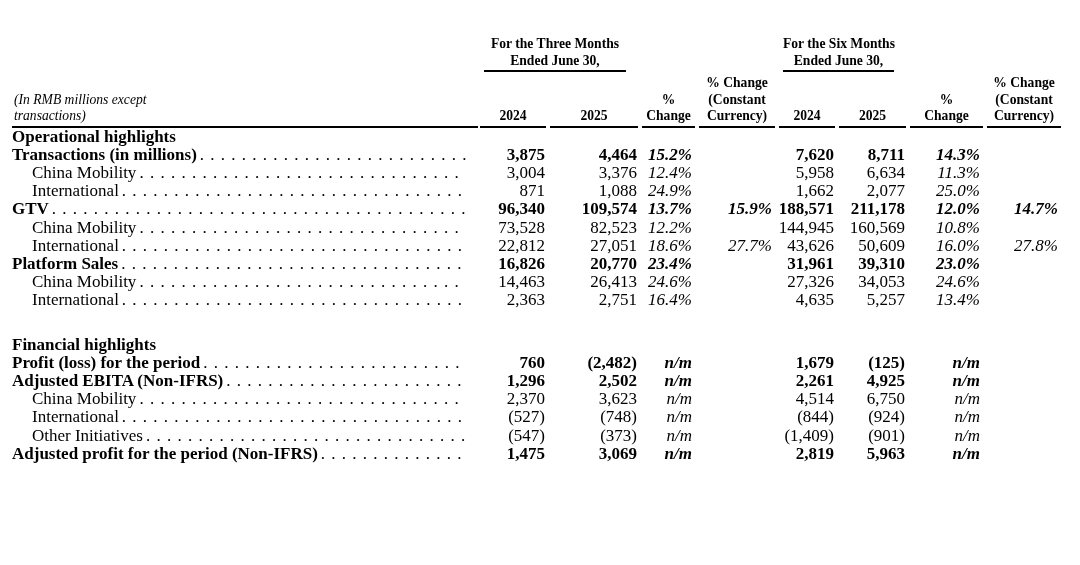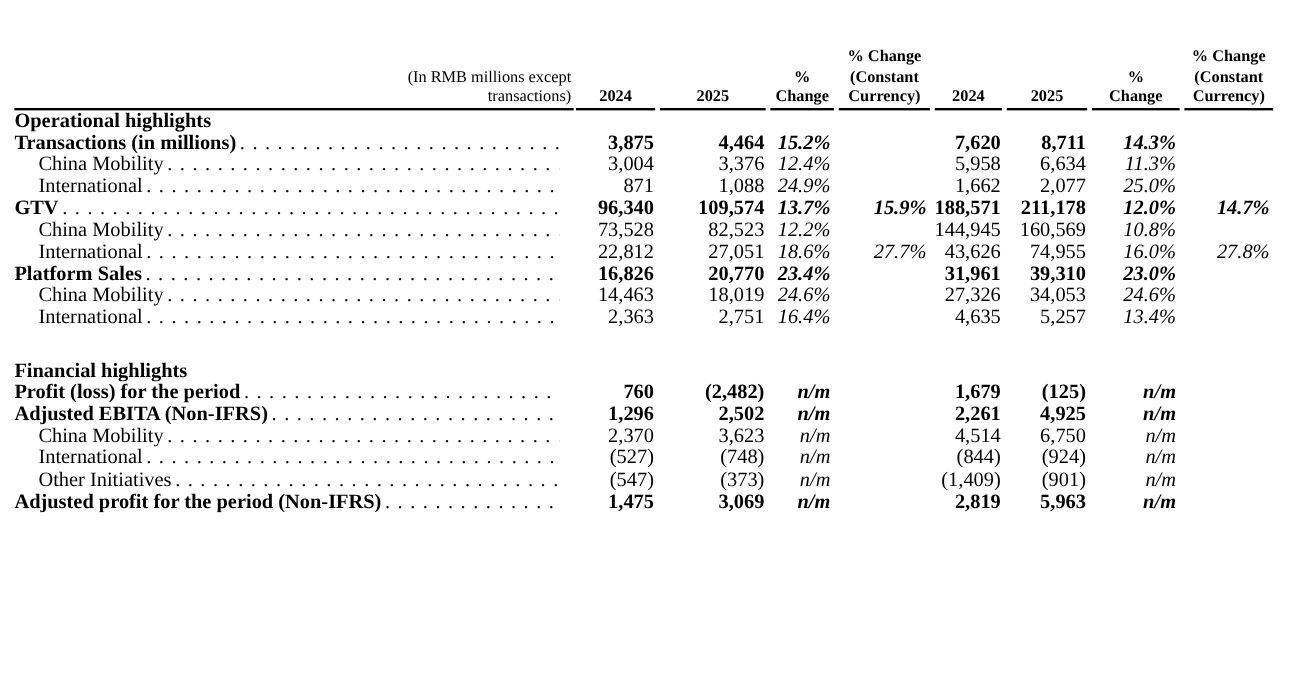--- a/index.html
+++ b/index.html
@@ -20,21 +20,21 @@
     display:block;margin:0 14px 0 6px;padding-bottom:1px;
     border-bottom:2.2px solid #000;font-weight:bold;white-space:nowrap;
   }
   tr.colhdr th{padding-top:3px;margin-top:40px;}
   .hline{
     display:block;border-bottom:2.2px solid #000;padding:0 2px 1px 2px;
     margin:0 2px;
   }
   th.colhead{text-align:center;font-weight:bold;}
   th.lblhead{text-align:left;}
-  th.lblhead .hline{margin:0;padding-left:2px;font-weight:normal;text-align:right;}
+  th.lblhead .hline{margin:0;padding-left:2px;font-style:italic;font-weight:normal;}
 
   
   tbody{font-size:17px;line-height:18.2px;}
   td.lbl{white-space:nowrap;overflow:hidden;}
   td.lbl .inner{display:flex;align-items:baseline;}
   td.lbl .txt{white-space:nowrap;}
   td.lbl.total .txt, td.lbl.section .txt{font-weight:bold;}
   td.lbl.detail .txt{padding-left:20px;}
   .dots{
     flex:1 1 auto;overflow:hidden;white-space:nowrap;
@@ -61,20 +61,39 @@
       <col style="width:70px">
       <col style="width:92px">
       <col style="width:57px">
       <col style="width:80px">
       <col style="width:60px">
       <col style="width:71px">
       <col style="width:77px">
       <col style="width:78px">
     </colgroup>
     <thead>
+      <tr>
+        <td></td>
+        <th class="grp" colspan="2">
+          <span class="grpin">
+            <span>For the Three Months</span><br>
+            <span>Ended June 30,</span>
+          </span>
+        </th>
+        <td></td>
+        <td></td>
+        <th class="grp" colspan="2">
+          <span class="grpin">
+            <span>For the Six Months</span><br>
+            <span>Ended June 30,</span>
+          </span>
+        </th>
+        <td></td>
+        <td></td>
+      </tr>
       <tr class="colhdr">
         <th class="lblhead">
           <span class="hline">
             <span>(In RMB millions except</span><br>
             <span>transactions)</span>
           </span>
         </th>
         <th class="colhead">
           <span class="hline">2024</span>
         </th>
@@ -216,21 +235,21 @@
             <span class="inner">
               <span class="txt">International</span>
               <span class="dots"></span>
             </span>
           </td>
           <td class="val">22,812</td>
           <td class="val">27,051</td>
           <td class="val pct">18.6%</td>
           <td class="val pct">27.7%</td>
           <td class="val">43,626</td>
-          <td class="val">74,955</td>
+          <td class="val">50,609</td>
           <td class="val pct">16.0%</td>
           <td class="val pct">27.8%</td>
         </tr>
         <tr>
           <td class="lbl total">
             <span class="inner">
               <span class="txt">Platform Sales</span>
               <span class="dots"></span>
             </span>
           </td>
@@ -244,21 +263,21 @@
           <td class="val pct b"></td>
         </tr>
         <tr>
           <td class="lbl detail">
             <span class="inner">
               <span class="txt">China Mobility</span>
               <span class="dots"></span>
             </span>
           </td>
           <td class="val">14,463</td>
-          <td class="val">18,019</td>
+          <td class="val">26,413</td>
           <td class="val pct">24.6%</td>
           <td class="val pct"></td>
           <td class="val">27,326</td>
           <td class="val">34,053</td>
           <td class="val pct">24.6%</td>
           <td class="val pct"></td>
         </tr>
         <tr>
           <td class="lbl detail">
             <span class="inner">

